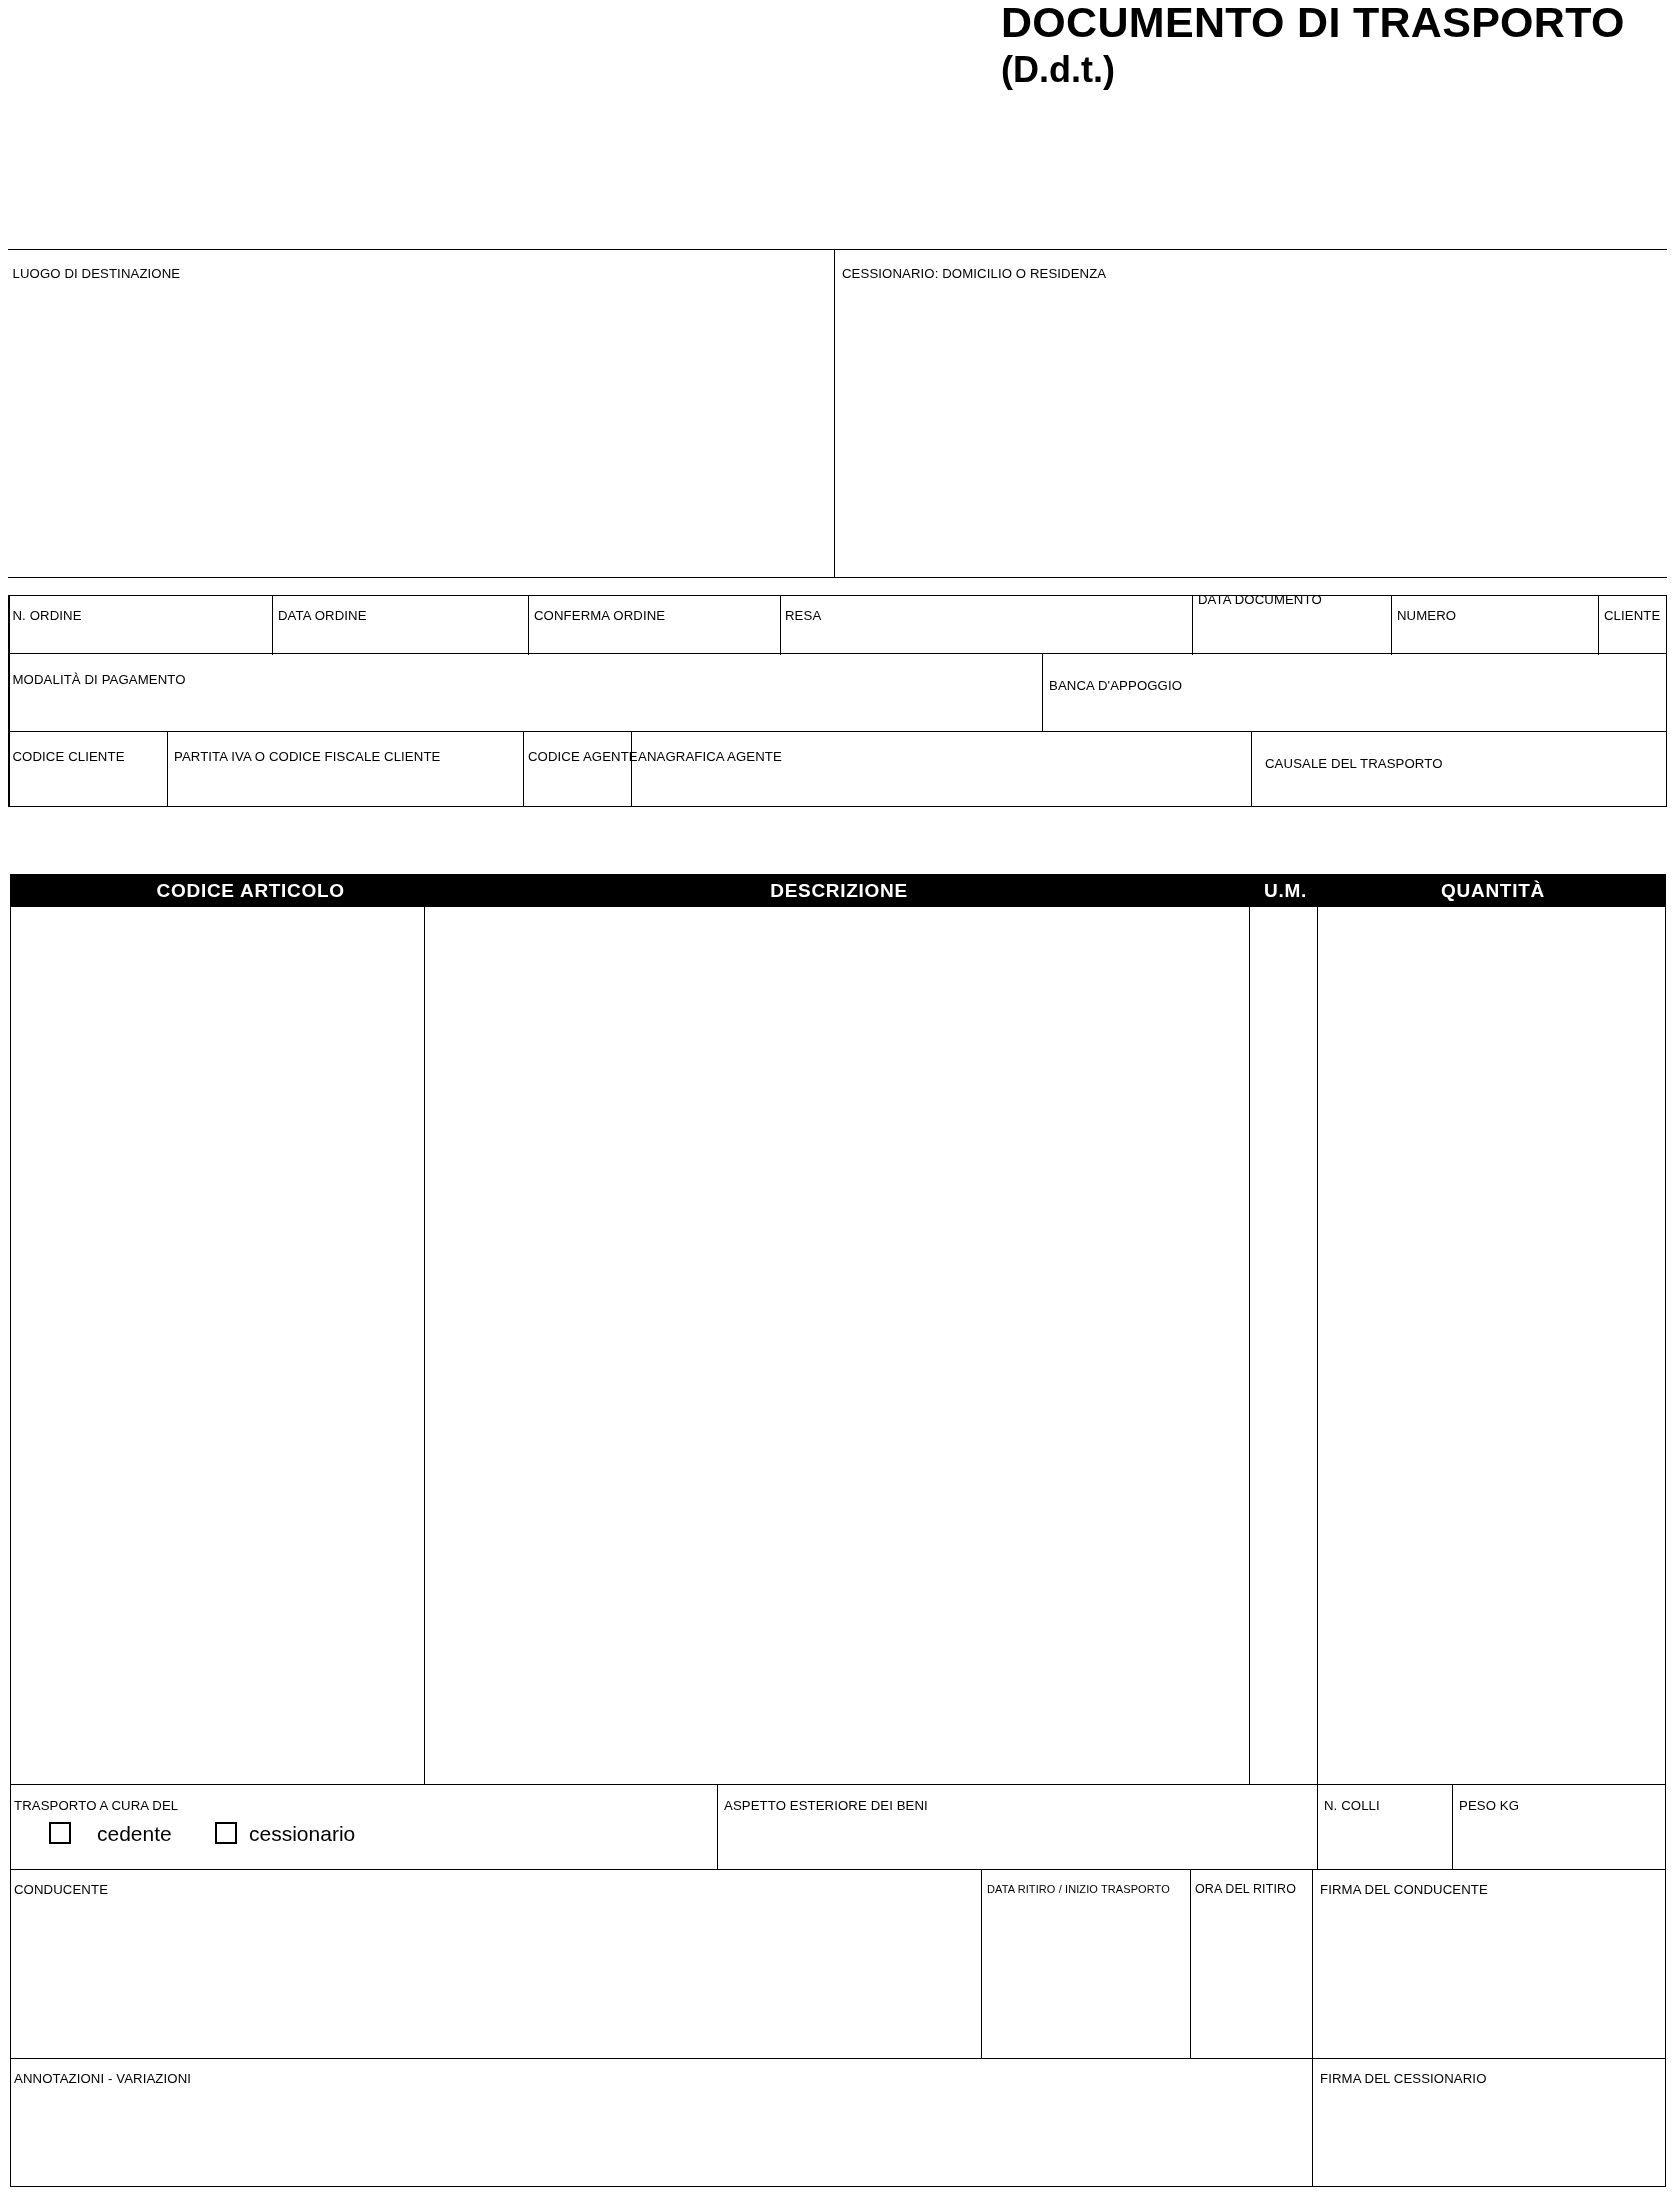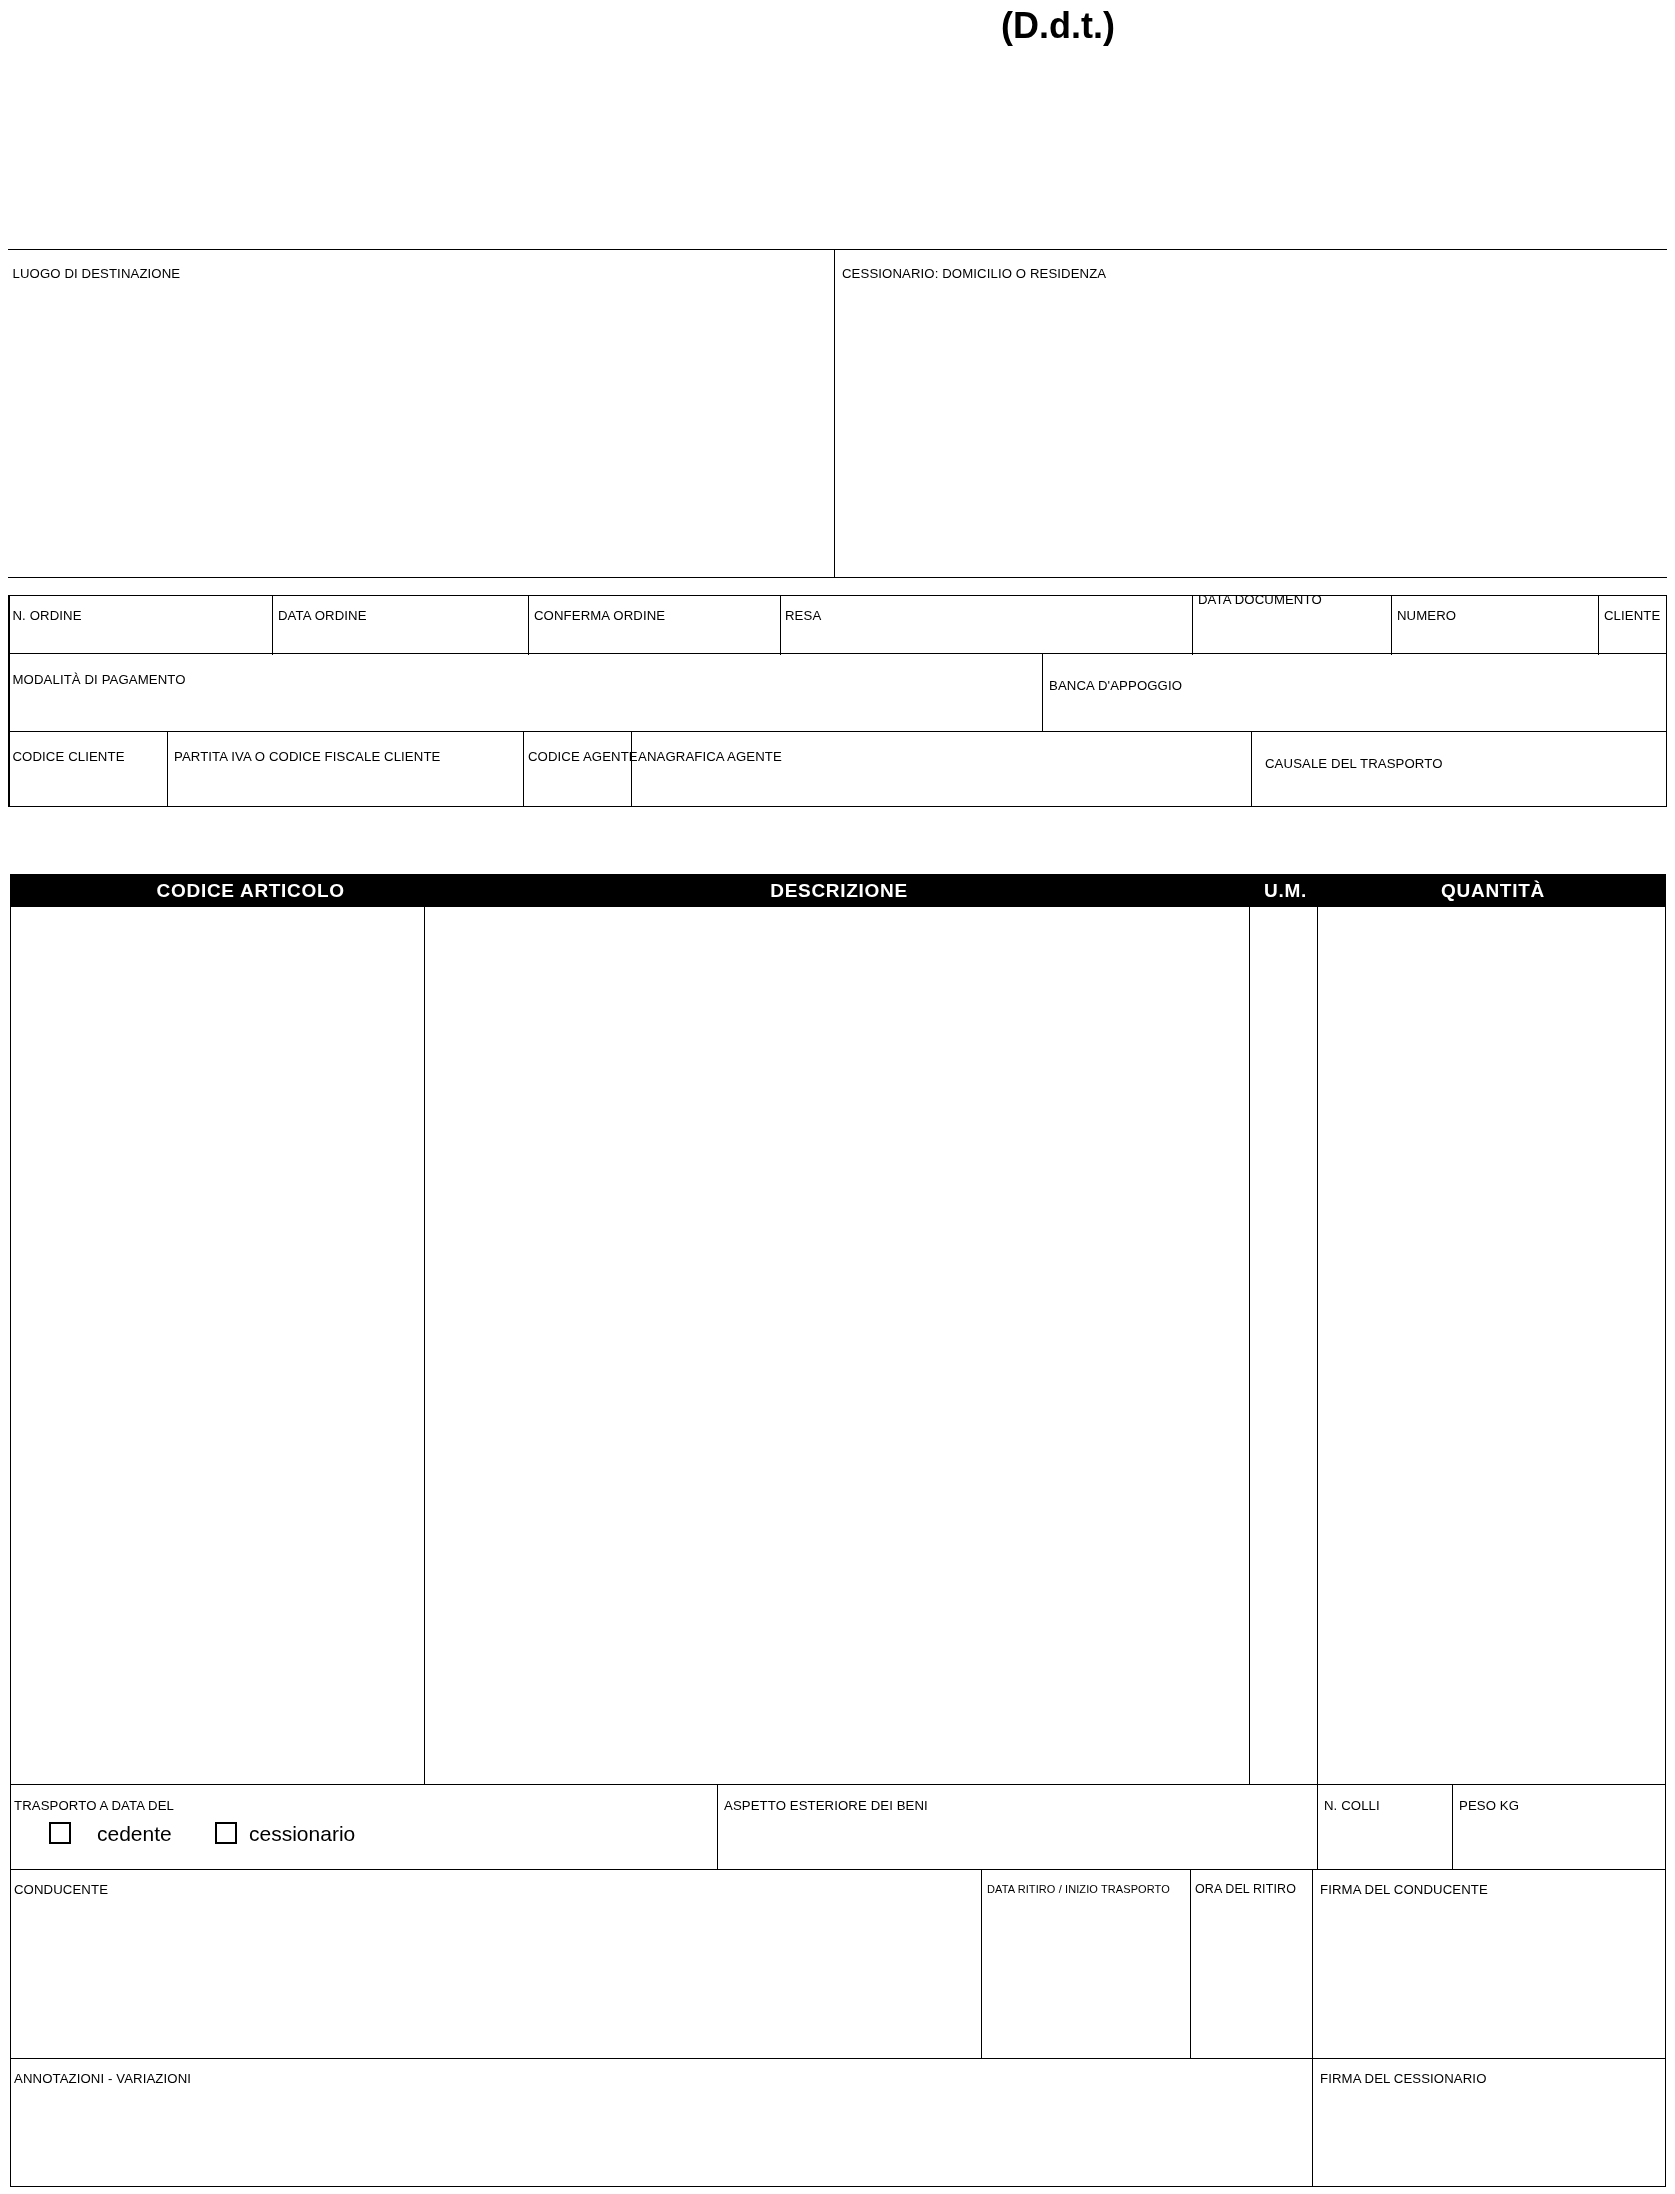--- a/index.html
+++ b/index.html
@@ -96,20 +96,21 @@
   }
 
   
 </style>
 </head>
 <body>
 
 <div id="page">
 
   <div class="title-block">
+    <div class="title-line1">DOCUMENTO DI TRASPORTO</div>
     <div class="title-line2">(D.d.t.)</div>
   </div>
 
   <div class="hline" style="left:8.3px; top:249px; width:1659px;"></div>
   <div class="hline" style="left:8.3px; top:577px; width:1659px;"></div>
   <div class="vline" style="left:834px; top:249px; height:329px;"></div>
 
   <div class="lbl" style="left:12.5px; top:266px;">LUOGO DI DESTINAZIONE</div>
   <div class="fieldvalue" style="left:12.5px; top:290px; width:806px; white-space:normal;"></div>
 
@@ -200,21 +201,21 @@
   <div class="fieldvalue" style="left:1324px; top:917px; width:334px; white-space:normal;"></div>
 
   <div class="hline" style="left:9.7px; top:1784px; width:1656px;"></div>
   <div class="hline" style="left:9.7px; top:1869px; width:1656px;"></div>
   <div class="vline" style="left:9.7px; top:1784px; height:86px;"></div>
   <div class="vline" style="left:1665px; top:1784px; height:86px;"></div>
   <div class="vline" style="left:717px; top:1784px; height:86px;"></div>
   <div class="vline" style="left:1317px; top:1784px; height:86px;"></div>
   <div class="vline" style="left:1452px; top:1784px; height:86px;"></div>
 
-  <div class="lbl" style="left:14px; top:1798px;">TRASPORTO A DATA DEL</div>
+  <div class="lbl" style="left:14px; top:1798px;">TRASPORTO A CURA DEL</div>
   <div class="chk" style="left:49px; top:1822px;"></div>
   <div class="chk-label" style="left:97px; top:1823px;">cedente</div>
   <div class="chk" style="left:215px; top:1822px;"></div>
   <div class="chk-label" style="left:249px; top:1823px;">cessionario</div>
 
   <div class="lbl" style="left:724px; top:1798px;">ASPETTO ESTERIORE DEI BENI</div>
   <div class="fieldvalue" style="left:724px; top:1823px;"></div>
 
   <div class="lbl" style="left:1324px; top:1798px;">N. COLLI</div>
   <div class="fieldvalue" style="left:1324px; top:1823px;"></div>

